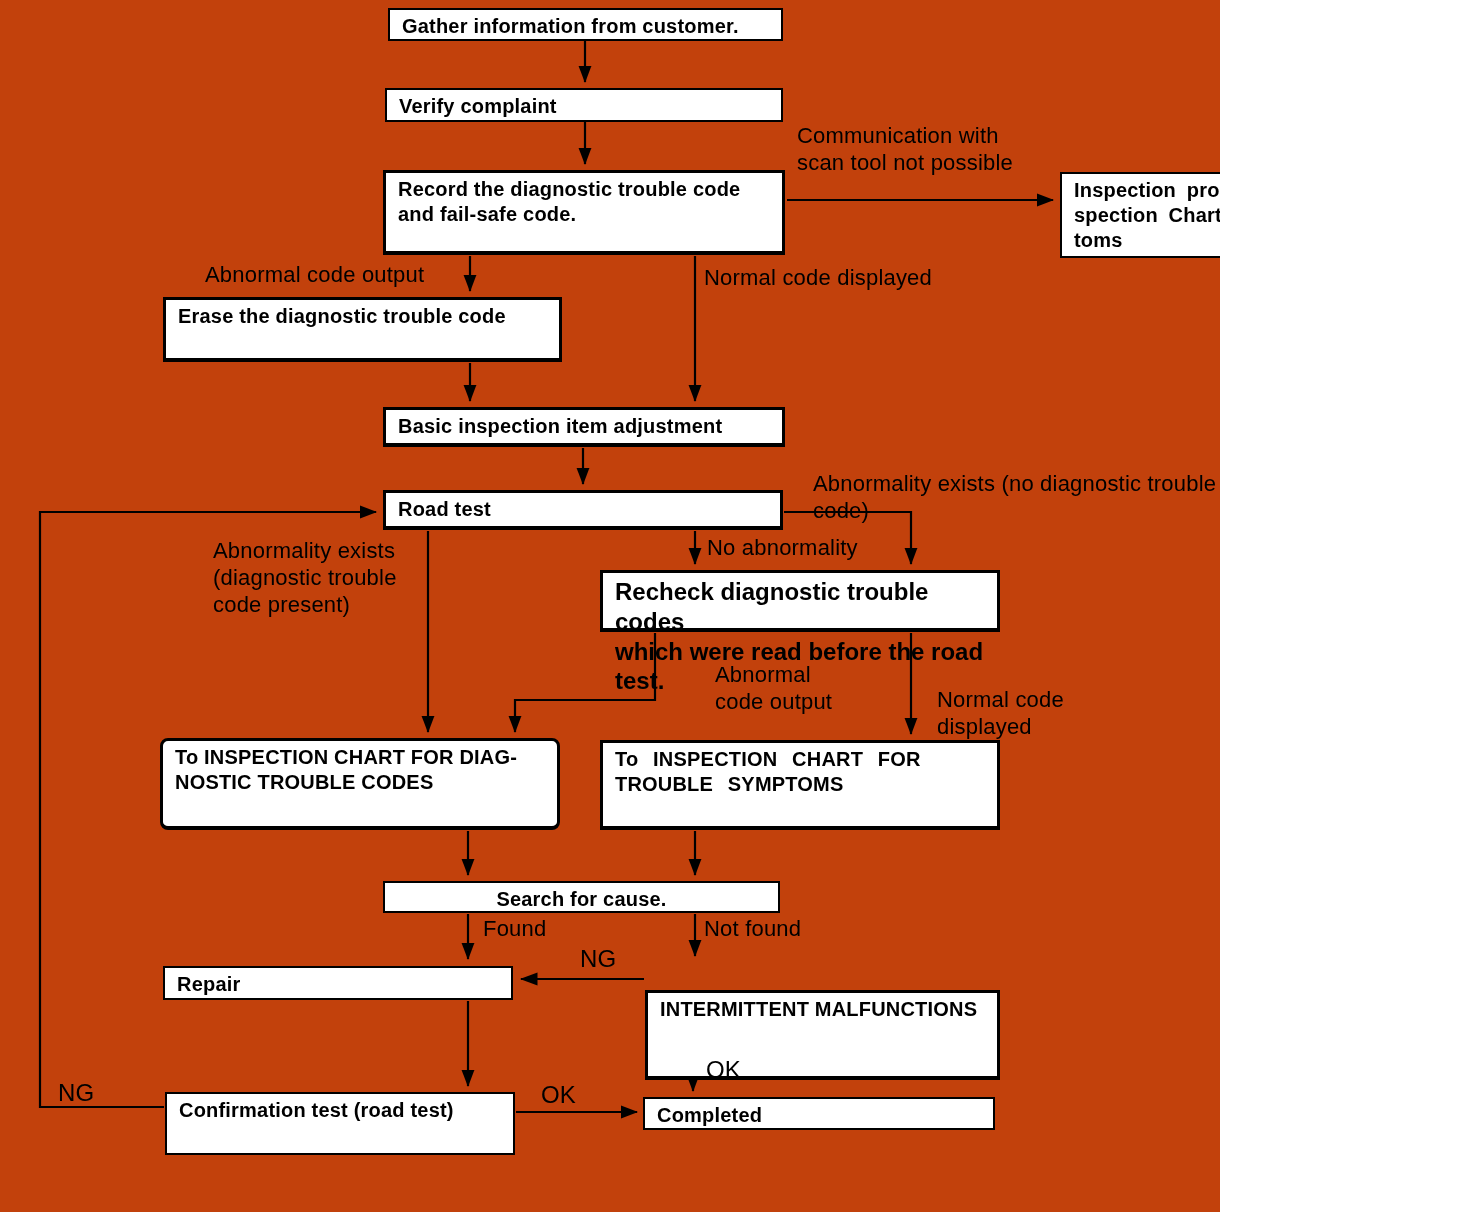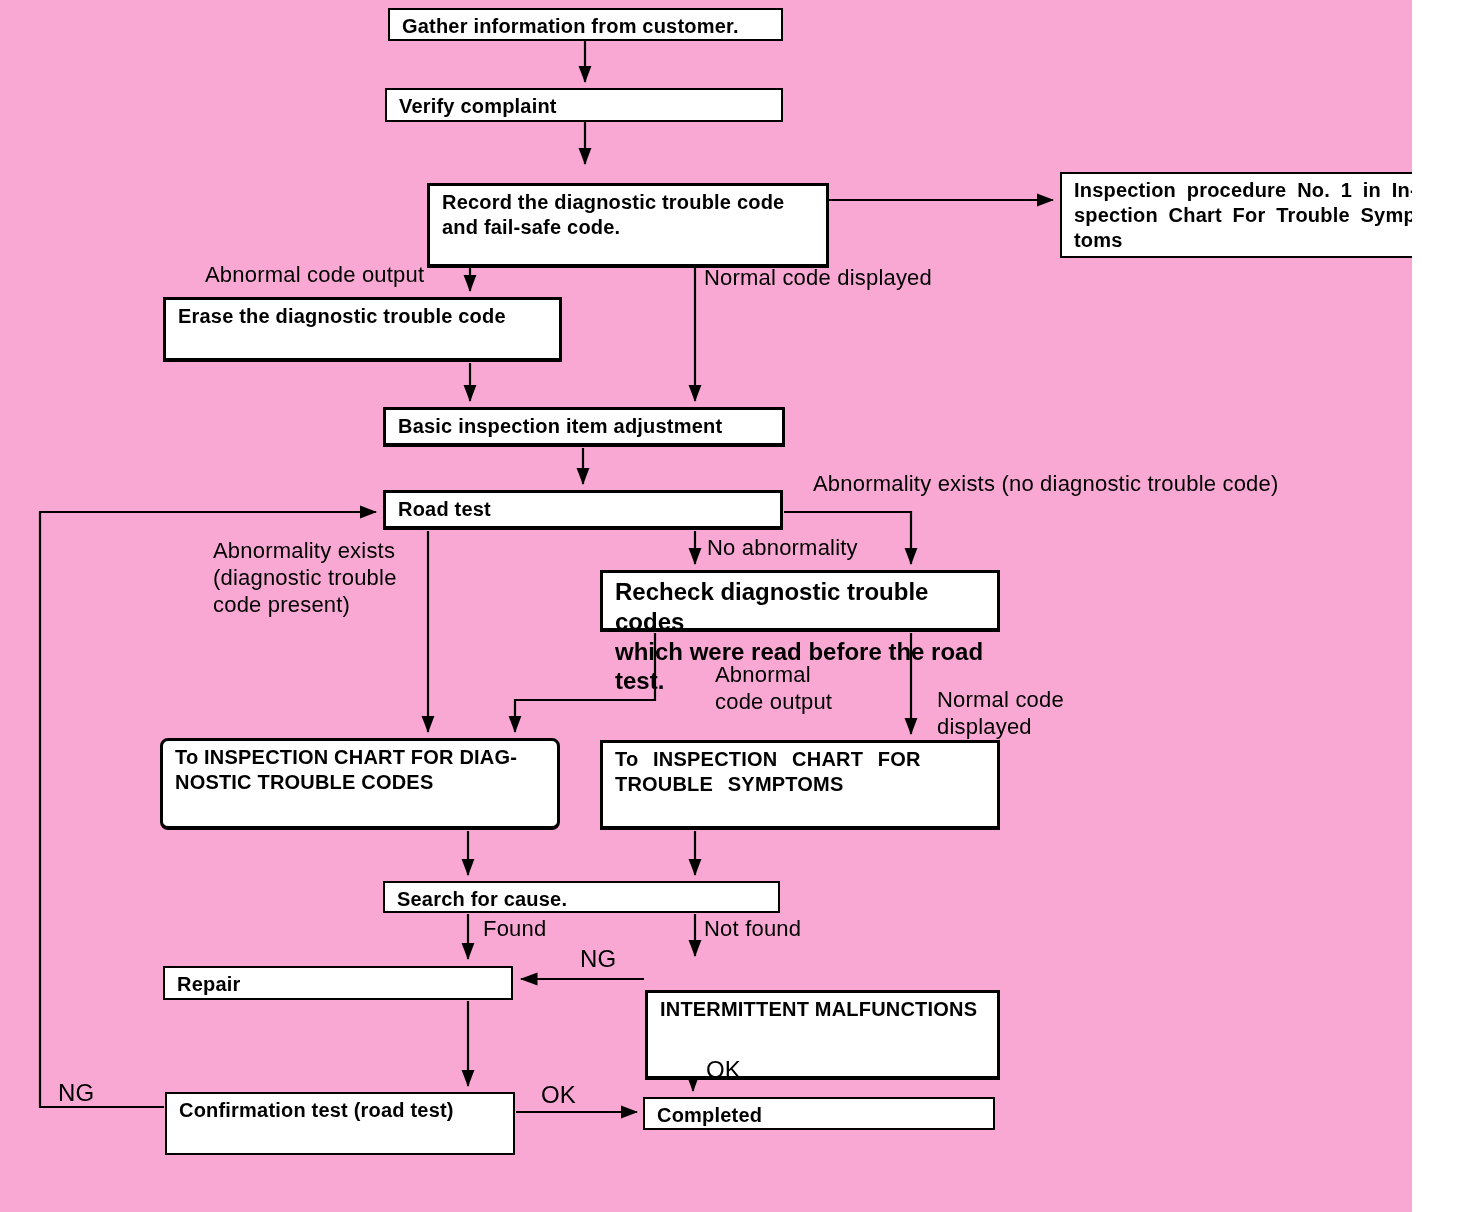--- a/index.html
+++ b/index.html
@@ -1,20 +1,20 @@
 <!DOCTYPE html>
 <html><head>
 <meta charset="utf-8">
 <style>
   html, body { margin: 0; padding: 0; background: #ffffff; }
   .stage {
     position: relative;
-    width: 1412px;
+    width: 1220px;
     height: 1212px;
-    background: #f9a8d4;
+    background: #c2410c;
     font-family: "Liberation Sans", sans-serif;
     color: #000000;
     overflow: hidden;
   }
   svg.flow {
     position: absolute;
     left: 0; top: 0;
     z-index: 1;
   }
   .box {
@@ -79,21 +79,21 @@
       <path d="M468,1001 L468,1086" marker-end="url(#ah)"></path>
       <path d="M693,1053 L693,1091" marker-end="url(#ah)"></path>
       <path d="M516,1112 L637,1112" marker-end="url(#ah)"></path>
     </g>
   </svg>
 
   <div class="box" style="left:388px; top:8px; width:395px; height:33px;">Gather information from customer.</div>
 
   <div class="box" style="left:385px; top:88px; width:398px; height:34px;">Verify complaint</div>
 
-  <div class="box thick" style="left:383px; top:183px; width:402px; height:85px;margin-left:44px;">Record the diagnostic trouble code
+  <div class="box thick" style="left:383px; top:170px; width:402px; height:85px;">Record the diagnostic trouble code
 and fail-safe code.</div>
 
   <div class="box just" style="left:1060px; top:172px; width:402px; height:86px;">Inspection procedure No. 1 in In-
 spection Chart For Trouble Symp-
 toms</div>
 
   <div class="box thick" style="left:163px; top:297px; width:399px; height:65px;">Erase the diagnostic trouble code</div>
 
   <div class="box thick" style="left:383px; top:407px; width:402px; height:40px;">Basic inspection item adjustment</div>
 
@@ -101,30 +101,32 @@
 
   <div class="box thick tight" style="left:600px; top:570px; width:400px; height:62px;">Recheck diagnostic trouble codes
 which were read before the road test.</div>
 
   <div class="box thick" style="left:160px; top:738px; width:400px; height:92px;border-radius:8px;">To INSPECTION CHART FOR DIAG-
 NOSTIC TROUBLE CODES</div>
 
   <div class="box thick wide" style="left:600px; top:740px; width:400px; height:90px;">To INSPECTION CHART FOR
 TROUBLE SYMPTOMS</div>
 
-  <div class="box" style="left:383px; top:881px; width:397px; height:32px;">Search for cause.</div>
+  <div class="box" style="left:383px; top:881px; width:397px; height:32px;text-align:center;">Search for cause.</div>
 
   <div class="box" style="left:163px; top:966px; width:350px; height:34px;">Repair</div>
 
   <div class="box thick" style="left:645px; top:990px; width:355px; height:90px;">INTERMITTENT MALFUNCTIONS</div>
 
   <div class="box" style="left:165px; top:1092px; width:350px; height:63px;">Confirmation test (road test)</div>
 
   <div class="box" style="left:643px; top:1097px; width:352px; height:33px;">Completed</div>
 
+  <div class="lbl big" style="left:797px; top:123px;">Communication with
+scan tool not possible</div>
 
   <div class="lbl big" style="left:205px; top:262px;">Abnormal code output</div>
 
   <div class="lbl big" style="left:704px; top:265px;">Normal code displayed</div>
 
   <div class="lbl big" style="left:213px; top:538px;">Abnormality exists
 (diagnostic trouble
 code present)</div>
 
   <div class="lbl big" style="left:813px; top:471px;">Abnormality exists (no diagnostic trouble code)</div>

